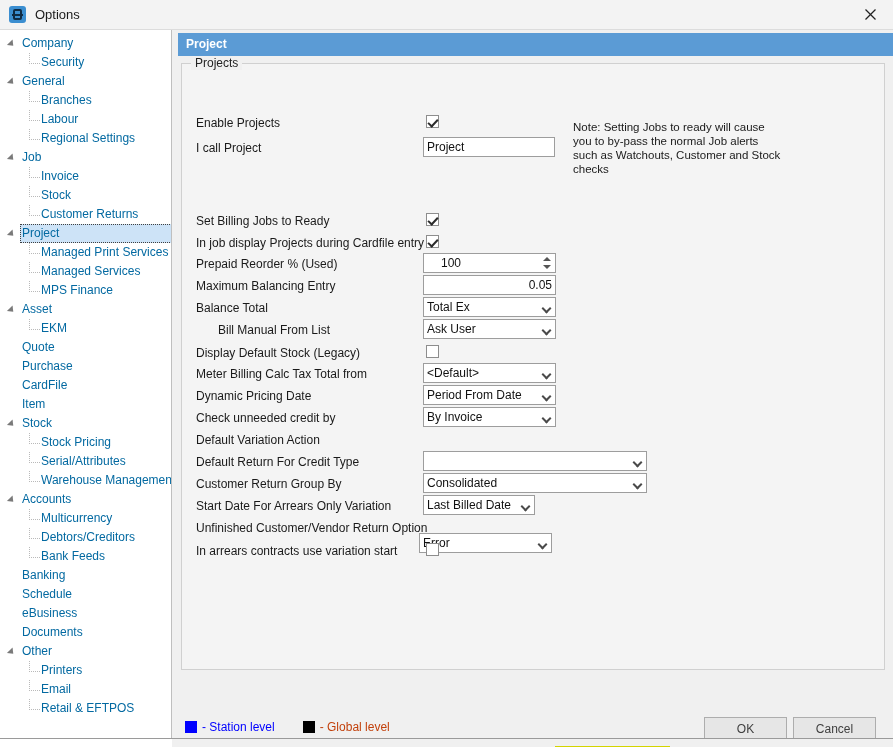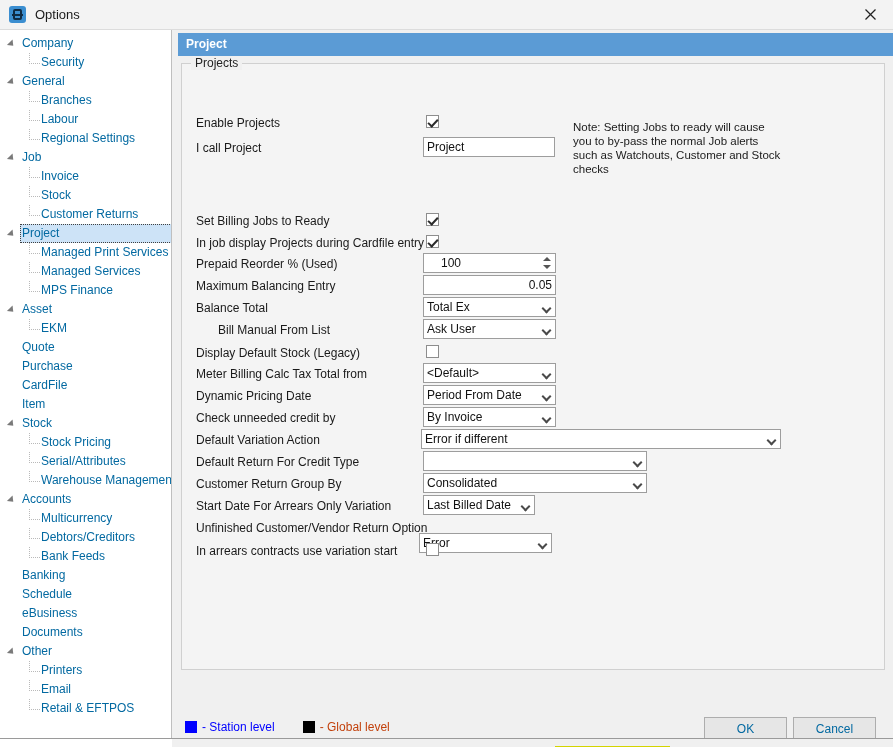--- a/index.html
+++ b/index.html
@@ -295,21 +295,21 @@
     margin-right: 5px;
     display: inline-block;
   }
   .btn {
     position: absolute;
     width: 83px; height: 25px;
     border: 1px solid #adadad;
     background: #e6e6e6;
     font-family: "Liberation Sans", sans-serif;
     font-size: 12px;
-    color: #0369a1;
+    color: #404040;
     line-height: 23px;
     text-align: center;
     box-sizing: border-box;
     cursor: default;
   }
   .bottom-strip {
     position: absolute;
     left: 0; bottom: 0;
     width: 893px; height: 9px;
     background: #f0f0f0;
@@ -449,24 +449,20 @@
       <span class="chev"></span>
     </div>
 
     <span class="field-label" style="left:23px; top:381px;">Check unneeded credit by</span>
     <div class="ddl" style="left:250px; top:377px; width:133px;">
       <span>By Invoice</span>
       <span class="chev"></span>
     </div>
 
     <span class="field-label" style="left:23px; top:403px;">Default Variation Action</span>
-    <div class="ddl" style="left:248px; top:399px; width:360px;">
-      <span>Error if different</span>
-      <span class="chev"></span>
-    </div>
 
     <span class="field-label" style="left:23px; top:425px;">Default Return For Credit Type</span>
     <div class="ddl" style="left:250px; top:421px; width:224px;">
       <span></span>
       <span class="chev"></span>
     </div>
 
     <span class="field-label" style="left:23px; top:447px;">Customer Return Group By</span>
     <div class="ddl" style="left:250px; top:443px; width:224px;">
       <span>Consolidated</span>

